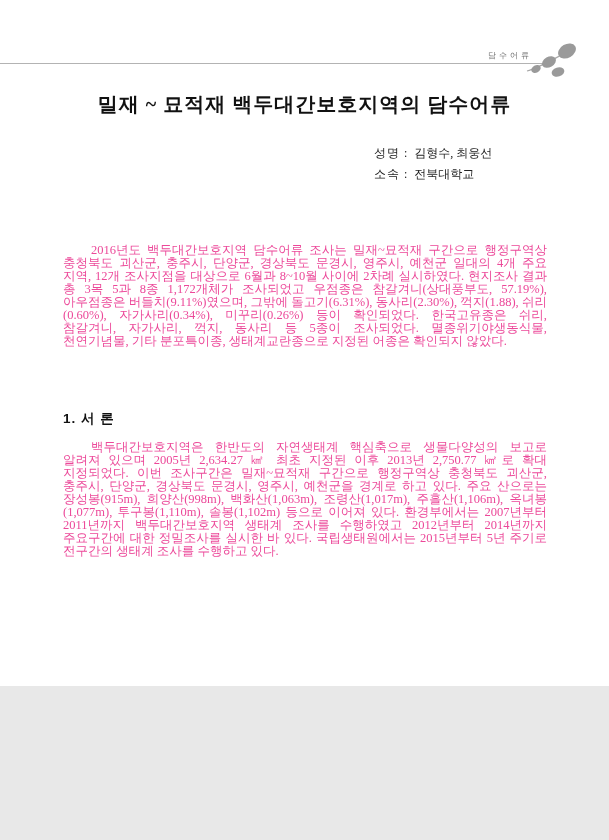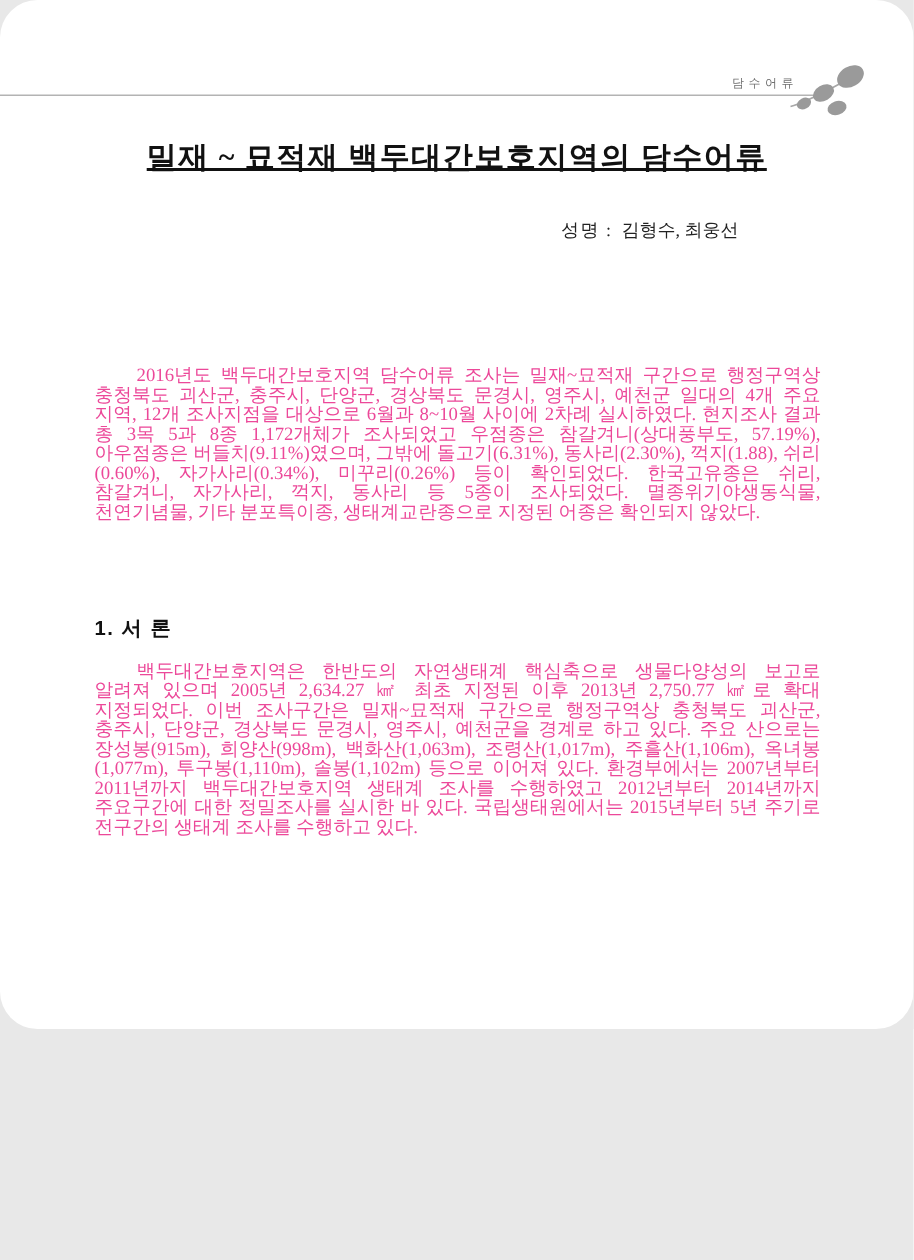--- a/index.html
+++ b/index.html
@@ -5,21 +5,20 @@
   html, body { margin: 0; padding: 0; background: #e8e8e8; }
   .page {
     position: relative;
     width: 609px;
     height: 686px;
     margin: 0 auto;
     background: #ffffff;
     overflow: hidden;
     font-family: "Liberation Serif", "DejaVu Serif", serif;
     color: #1c1c1c;
-    border-radius: 25px;
   }
 
   
   .header-label {
     position: absolute;
     top: 50px;
     right: 77px;
     font-family: "Liberation Sans", "DejaVu Sans", sans-serif;
     font-size: 8px;
     letter-spacing: 3px;
@@ -45,21 +44,20 @@
   .doc-title {
     position: absolute;
     top: 91px;
     left: 0;
     width: 100%;
     text-align: center;
     font-size: 20px;
     font-weight: bold;
     letter-spacing: 1px;
     color: #111;
-    text-decoration: underline;
   }
 
   
   .authors {
     position: absolute;
     top: 143px;
     left: 363px;
     font-size: 12px;
     line-height: 21px;
     color: #222;
@@ -153,20 +151,23 @@
       <ellipse cx="33" cy="30" rx="6.5" ry="4.6" fill="#9a9a9a" transform="rotate(-18 33 30)"></ellipse>
     </svg>
   </div>
 
   <div class="doc-title">밀재 ~ 묘적재 백두대간보호지역의 담수어류</div>
 
   <div class="authors">
     <div class="row">
       <span class="lbl">성명 :</span><span class="val">김형수, 최웅선</span>
     </div>
+    <div class="row">
+      <span class="lbl">소속 :</span><span class="val">전북대학교</span>
+    </div>
   </div>
 
   <div class="body-text abstract-body">2016년도 백두대간보호지역 담수어류 조사는 밀재~묘적재 구간으로 행정구역상 충청북도 괴산군, 충주시, 단양군, 경상북도 문경시, 영주시, 예천군 일대의 4개 주요 지역, 12개 조사지점을 대상으로 6월과 8~10월 사이에 2차례 실시하였다. 현지조사 결과 총 3목 5과 8종 1,172개체가 조사되었고 우점종은 참갈겨니(상대풍부도, 57.19%), 아우점종은 버들치(9.11%)였으며, 그밖에 돌고기(6.31%), 동사리(2.30%), 꺽지(1.88), 쉬리(0.60%), 자가사리(0.34%), 미꾸리(0.26%) 등이 확인되었다. 한국고유종은 쉬리, 참갈겨니, 자가사리, 꺽지, 동사리 등 5종이 조사되었다. 멸종위기야생동식물, 천연기념물, 기타 분포특이종, 생태계교란종으로 지정된 어종은 확인되지 않았다.</div>
 
   <div class="intro-heading">1. 서 론</div>
   <div class="body-text intro-p1">백두대간보호지역은 한반도의 자연생태계 핵심축으로 생물다양성의 보고로 알려져 있으며 2005년 2,634.27 ㎢ 최초 지정된 이후 2013년 2,750.77 ㎢로 확대 지정되었다. 이번 조사구간은 밀재~묘적재 구간으로 행정구역상 충청북도 괴산군, 충주시, 단양군, 경상북도 문경시, 영주시, 예천군을 경계로 하고 있다. 주요 산으로는 장성봉(915m), 희양산(998m), 백화산(1,063m), 조령산(1,017m), 주흘산(1,106m), 옥녀봉(1,077m), 투구봉(1,110m), 솔봉(1,102m) 등으로 이어져 있다. 환경부에서는 2007년부터 2011년까지 백두대간보호지역 생태계 조사를 수행하였고 2012년부터 2014년까지 주요구간에 대한 정밀조사를 실시한 바 있다. 국립생태원에서는 2015년부터 5년 주기로 전구간의 생태계 조사를 수행하고 있다.</div>
 
   <div class="footer">
     <span class="footer-org">National Institute of Ecology</span>
     <span class="footer-sep">|</span>

